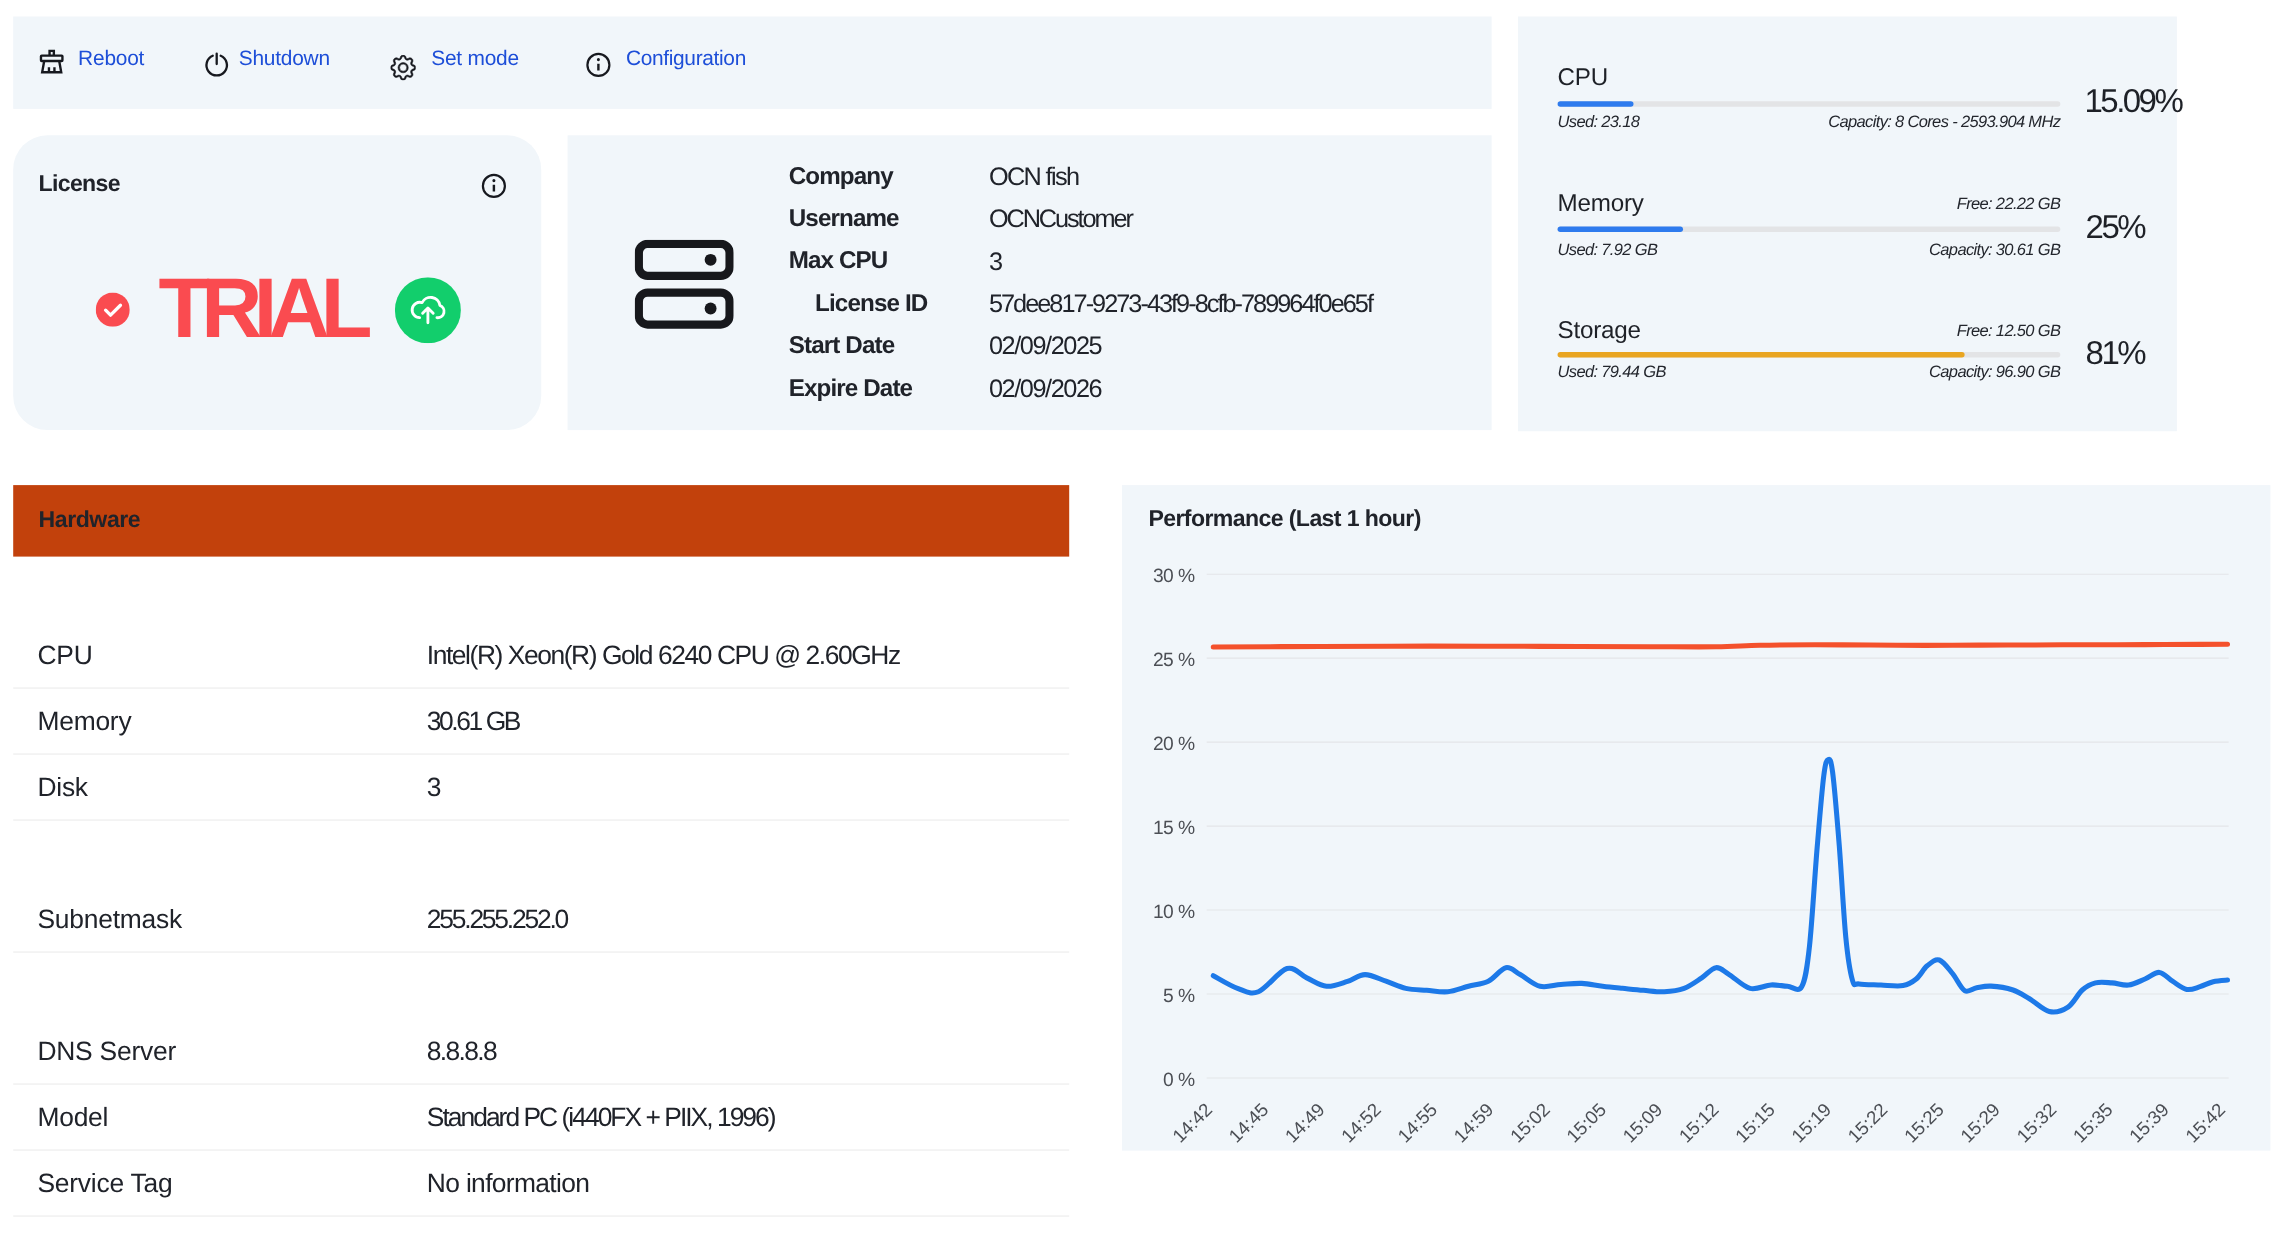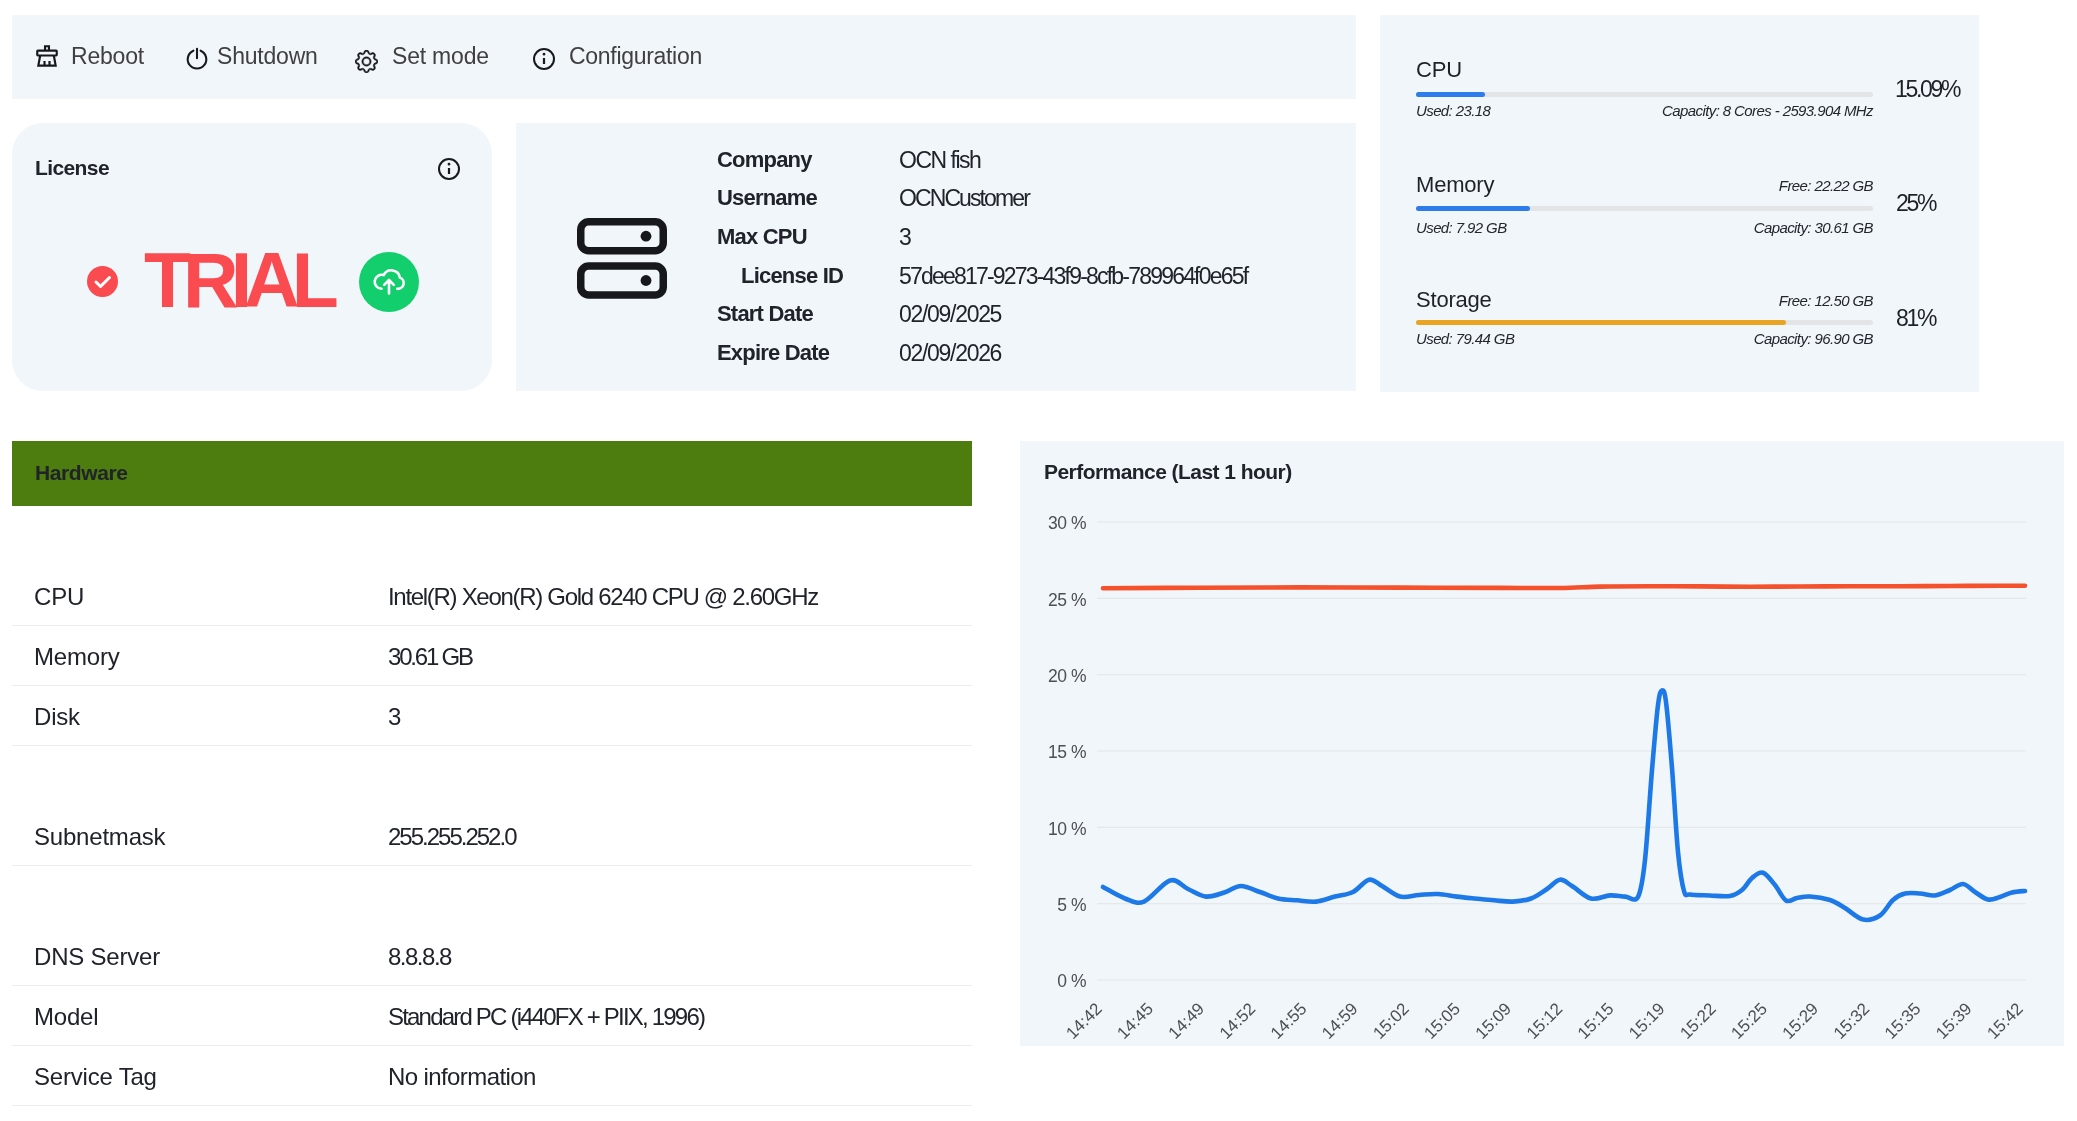--- a/index.html
+++ b/index.html
@@ -1,22 +1,22 @@
 <!DOCTYPE html>
 <html><head>
 <meta charset="utf-8">
 <style>
 * { margin:0; padding:0; box-sizing:border-box; }
 html,body { width:2077px; height:1121px; background:#ffffff; font-family:"Liberation Sans", sans-serif; color:#20232a; overflow:hidden; }
 .panel { position:absolute; background:#f1f6fa; }
 .abs { position:absolute; }
 .ital { font-style:italic; font-size:15px; letter-spacing:-0.6px; color:#23262d; }
-.btxt { font-size:23px; letter-spacing:-0.2px; color:#404040; }
+.btxt { font-size:19px; letter-spacing:-0.2px; color:#1d4ed8; }
 .secttl { font-size:22px; letter-spacing:-0.2px; color:#1e2127; }
-.bigpct { font-size:23px; letter-spacing:-2.3px; color:#1e2127; }
+.bigpct { font-size:30px; letter-spacing:-2.3px; color:#1e2127; }
 .track { position:absolute; height:5px; border-radius:3px; background:#e3e4e6; }
 .fill { position:absolute; height:5px; border-radius:3px; }
 .hrow { position:absolute; left:0; width:960px; height:60px; border-bottom:1px solid #ececec; }
 .hlab { position:absolute; left:22px; font-size:24px; letter-spacing:-0.2px; }
 .hval { position:absolute; left:376px; font-size:24px; letter-spacing:-1px; }
 .clab { position:absolute; left:201px; font-weight:bold; font-size:22px; letter-spacing:-0.8px; }
 .cval { position:absolute; left:383px; font-size:23px; letter-spacing:-0.9px; }
 </style>
 </head>
 <body>
@@ -116,21 +116,21 @@
   <div class="abs secttl" style="left:36px; top:272px;">Storage</div>
   <div class="abs ital" style="left:36px; top:277px; width:457px; text-align:right;">Free: 12.50 GB</div>
   <div class="track" style="left:36px; top:305px; width:457px;"></div>
   <div class="fill" style="left:36px; top:305px; width:370px; background:#e9a521;"></div>
   <div class="abs ital" style="left:36px; top:315px;">Used: 79.44 GB</div>
   <div class="abs ital" style="left:36px; top:315px; width:457px; text-align:right;">Capacity: 96.90 GB</div>
   <div class="abs bigpct" style="left:516px; top:290px;">81%</div>
 </div>
 
 <div class="abs" style="left:12px; top:441px; width:960px; height:666px; background:#ffffff;">
-  <div class="abs" style="left:0; top:0; width:960px; height:65px; background:#4d7c0f;">
+  <div class="abs" style="left:0; top:0; width:960px; height:65px; background:#c2410c;">
     <div class="abs" style="left:23px; top:20px; font-weight:bold; font-size:21px; letter-spacing:-0.4px;">Hardware</div>
   </div>
   <div class="hrow" style="top:125px;">
       <span class="hlab" style="top:17px;">CPU</span>
       <span class="hval" style="top:17px; letter-spacing:-1.3px;">Intel(R) Xeon(R) Gold 6240 CPU @ 2.60GHz</span>
     </div>
   <div class="hrow" style="top:185px;">
       <span class="hlab" style="top:17px;">Memory</span>
       <span class="hval" style="top:17px; letter-spacing:-2.2px;">30.61 GB</span>
     </div>

